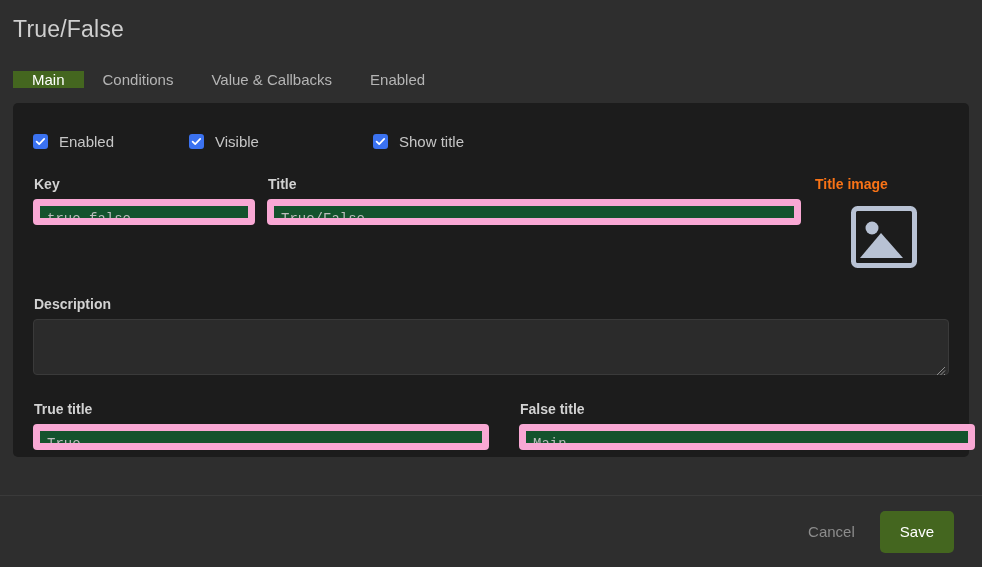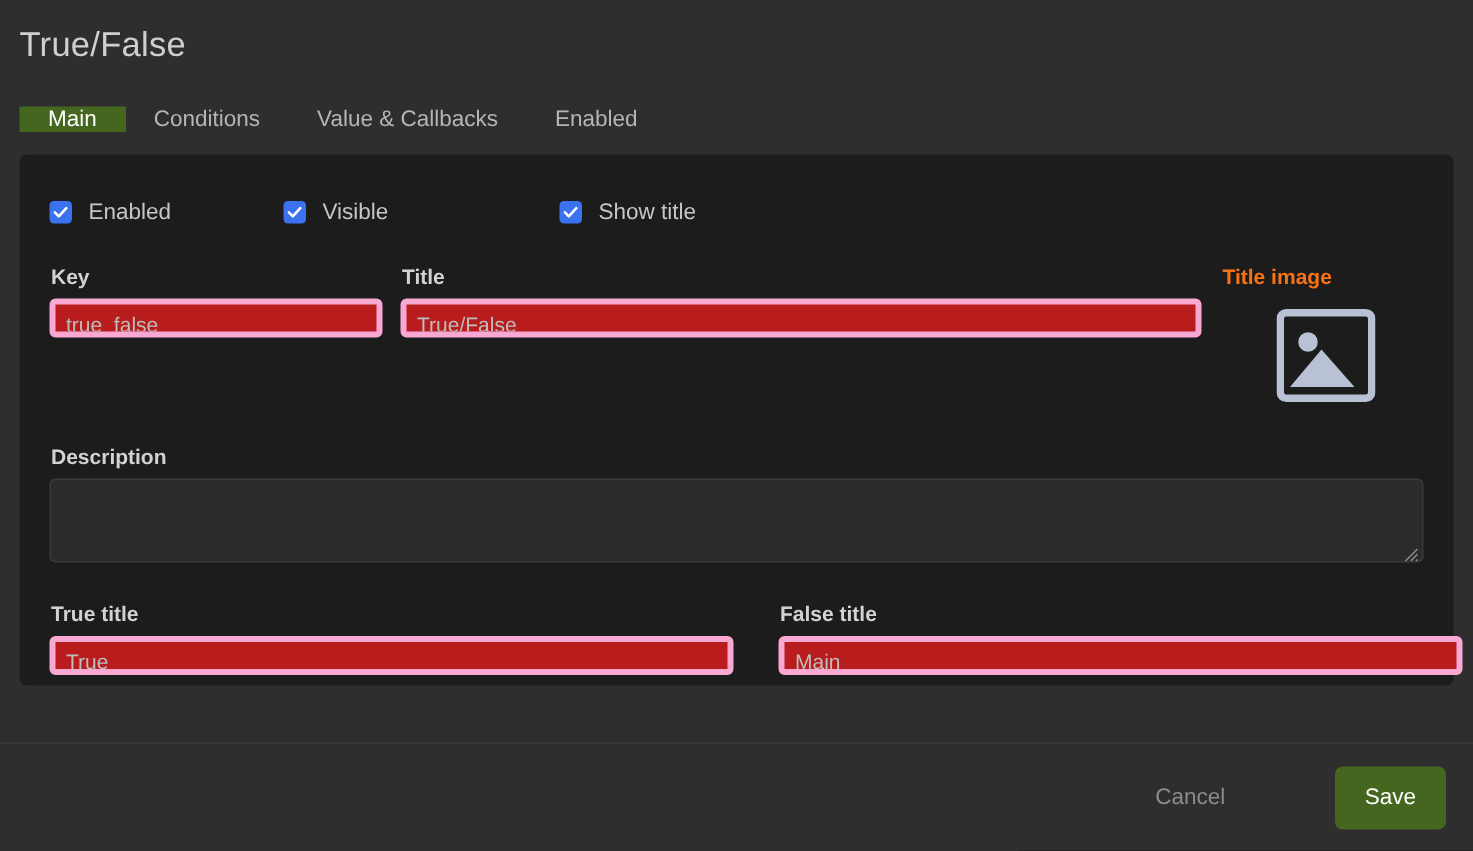--- a/index.html
+++ b/index.html
@@ -99,30 +99,30 @@
   }
 
   .field-label {
     font-size: 14px;
     font-weight: bold;
     color: #d2d2d2;
     margin: 0 0 7px 1px;
   }
 
   .input {
-    background: #b91c1c;
-    border: 4px solid #f9a8d4;
+    background: #14532d;
+    border: 7px solid #f9a8d4;
     border-radius: 4px;
     height: 26px;
     line-height: 26px;
     padding: 0 7px;
     font-size: 14px;
     color: #bdbdbd;
     box-sizing: border-box;
-    font-family: Liberation Sans, sans-serif;
+    font-family: Liberation Mono, monospace;
     white-space: nowrap;
     overflow: hidden;
   }
 
   
   .row-kt {
     display: flex;
     margin-top: 26px;
   }
   .col-key   { width: 222px; flex: none; }
@@ -172,23 +172,22 @@
   .col-tf-right { width: 456px; flex: none; margin-left: 30px; }
 
   
   .footer {
     margin-top: auto;
     border-top: 1px solid #3a3a3a;
     height: 72px;
     display: flex;
     align-items: center;
     justify-content: flex-end;
-    padding-right: 18px;
+    padding-right: 28px;
     box-sizing: border-box;
-    gap: 48px;
   }
   .btn-cancel {
     background: none;
     border: none;
     font-size: 15px;
     color: #8c8c8c;
     font-family: "Liberation Sans", sans-serif;
     padding: 9px 14px;
     cursor: pointer;
   }

